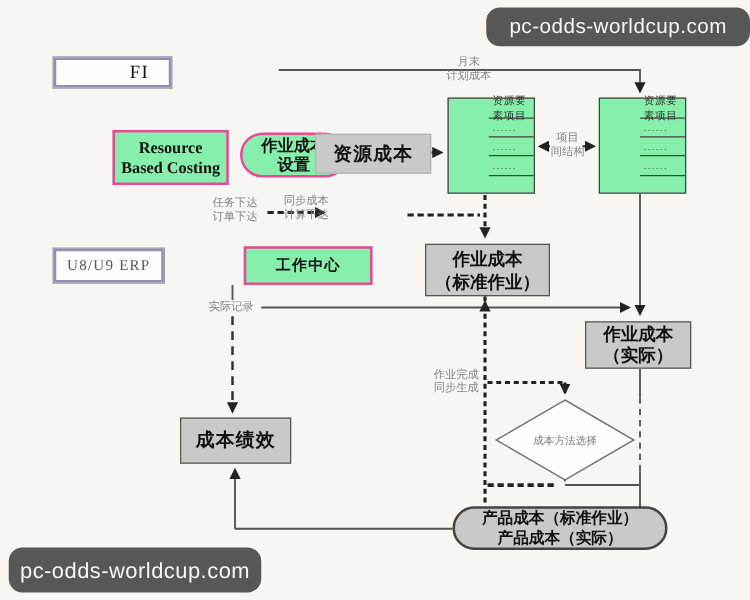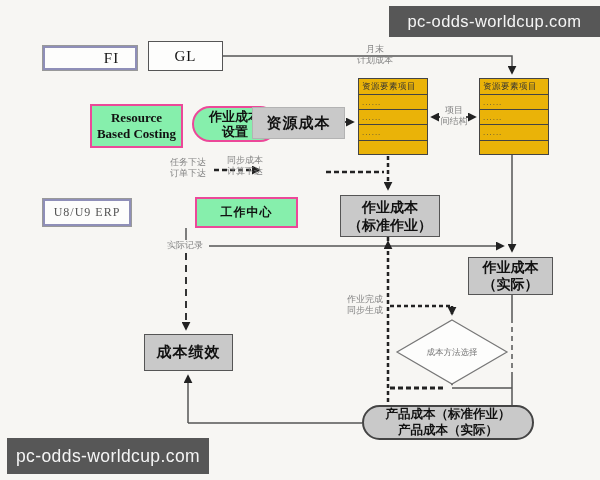--- a/index.html
+++ b/index.html
@@ -10,28 +10,28 @@
   .node{display:flex;align-items:center;justify-content:center;text-align:center;
         white-space:pre-line;color:#111;}
   .white-box{background:#fdfdfc;border:1.5px solid #555;}
   .accent-box{background:#fdfdfc;border:2px solid #8f8fb8;box-shadow:0 0 0 1px #999;}
   .dark-box{background:#86efac;border:2px solid #ec4899;margin-left:48px;}
   .gray-box{background:#c9c9c9;border:1.5px solid #555;font-weight:bold;}
   .stadium{border-radius:18px;}
   .serif{font-family:"Liberation Serif",serif;}
   .lbl{position:absolute;color:#848484;font-size:9px;line-height:10.5px;
        text-align:center;white-space:pre-line;}
-  .tbl{position:absolute;background:#eab308;border:1.3px solid #444;box-sizing:border-box;}
+  .tbl{position:absolute;background:#86efac;border:1.3px solid #444;box-sizing:border-box;padding-left:32px;}
   .tbl .hd{height:15px;border-bottom:1px solid #444;font-size:8.5px;color:#333;
            display:flex;align-items:center;padding-left:3px;letter-spacing:0.5px;}
   .tbl .rw{height:14.2px;border-bottom:1px solid #444;font-size:8px;color:#444;
            display:flex;align-items:center;padding-left:3px;letter-spacing:1px;}
   .tbl .rw:last-child{border-bottom:none;}
   .wm{position:absolute;background:#575757;color:#f5f5f5;display:flex;
-      align-items:center;justify-content:center;font-size:16.5px;letter-spacing:0.4px;}
+      align-items:center;justify-content:center;font-size:16.5px;letter-spacing:0.4px;border-radius:11px;}
 </style>
 </head>
 <body>
 
 <div class="stage">
 
   <svg width="600" height="480">
     <defs>
       <marker id="ah" viewBox="0 0 10 10" refX="8" refY="5" markerWidth="9" markerHeight="9" markerUnits="userSpaceOnUse" orient="auto-start-reverse">
         <path d="M0,0 L10,5 L0,10 z" fill="#222"></path>
@@ -81,21 +81,20 @@
   </svg>
 
   <div class="wm" style="left:389px;top:6px;width:211px;height:31px;">pc-odds-worldcup.com</div>
   <div class="wm" style="left:7px;top:438px;width:202px;height:36px;font-size:17.5px;">pc-odds-worldcup.com</div>
 
   <div class="abs node accent-box serif" style="left:43px;top:46px;width:94px;height:24px;font-size:15px;letter-spacing:1px;padding-left:43px;">FI</div>
   <div class="abs node dark-box serif" style="left:42px;top:104px;width:93px;height:44px;font-size:13px;font-weight:bold;line-height:16px;">Resource
 Based Costing</div>
   <div class="abs node accent-box serif" style="left:43px;top:199px;width:88px;height:27px;font-size:12px;color:#555;letter-spacing:1px;">U8/U9 ERP</div>
 
-  <div class="abs node white-box serif" style="left:148px;top:41px;width:75px;height:30px;font-size:15px;letter-spacing:1px;">GL</div>
   <div class="abs node dark-box stadium" style="left:144px;top:106px;width:86px;height:36px;font-size:13px;font-weight:bold;line-height:15px;">作业成本
 设置</div>
   <div class="abs node" style="left:252px;top:107px;width:93px;height:32px;background:#c9c9c9;border:1px solid #b3b3b3;font-size:15px;font-weight:bold;letter-spacing:1px;">资源成本</div>
   <div class="abs node dark-box" style="left:147px;top:197px;width:103px;height:31px;font-size:12px;font-weight:bold;letter-spacing:1px;">工作中心</div>
   <div class="abs node gray-box" style="left:340px;top:195px;width:100px;height:42px;font-size:14px;line-height:18px;">作业成本
 （标准作业）</div>
   <div class="abs node gray-box" style="left:468px;top:257px;width:85px;height:38px;font-size:14px;line-height:17px;">作业成本
 （实际）</div>
   <div class="abs node gray-box" style="left:144px;top:334px;width:89px;height:37px;font-size:15px;letter-spacing:1px;">成本绩效</div>
   <div class="abs node gray-box stadium" style="left:362px;top:405px;width:172px;height:35px;font-size:12.5px;line-height:15.5px;border-width:2px;border-color:#444;">产品成本（标准作业）

